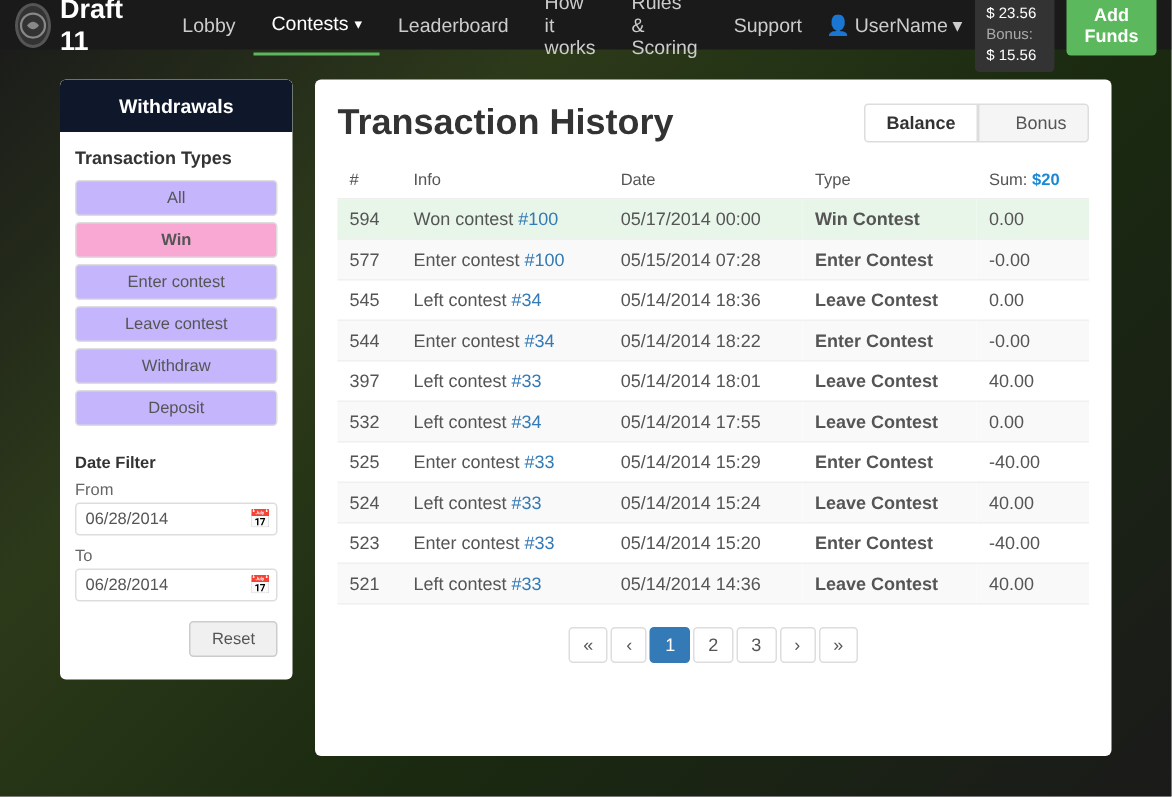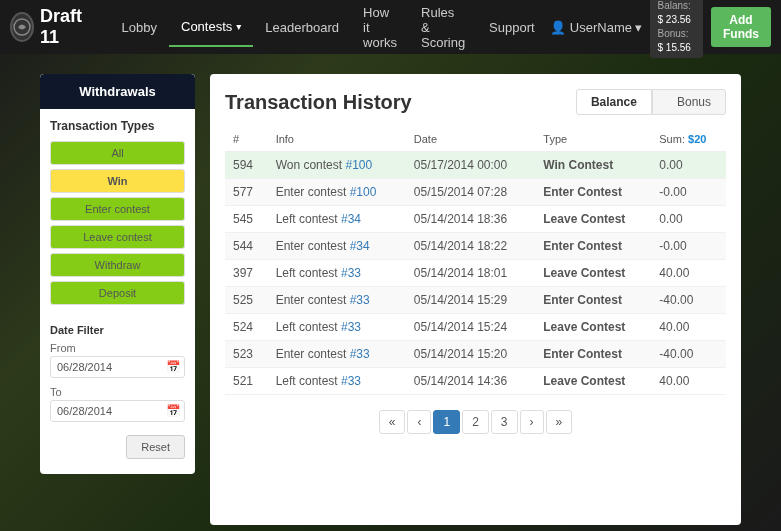--- a/index.html
+++ b/index.html
@@ -19,21 +19,21 @@
       top: 0; left: 0; right: 0; bottom: 0;
       background: linear-gradient(135deg, #1a1a1a 0%, #2d3a1a 30%, #1a2a10 60%, #1a1a1a 100%);
       z-index: 0;
     }
 
     
     .navbar {
       position: relative;
       z-index: 10;
       background: #1a1a1a;
-      height: 54px;
+      height: 33px;
       display: flex;
       align-items: center;
       padding: 0 10px;
       gap: 4px;
     }
     .navbar-logo {
       display: flex;
       align-items: center;
       gap: 6px;
       margin-right: 15px;
@@ -148,32 +148,32 @@
       padding: 10px 10px 5px;
     }
     .sidebar-section-title {
       font-weight: bold;
       font-size: 12px;
       margin-bottom: 8px;
       color: #333;
     }
     .filter-btn {
       width: 100%;
-      background: #84cc16;
+      background: #c4b5fd;
       border: 1px solid #ddd;
       padding: 5px 8px;
       margin-bottom: 4px;
       border-radius: 3px;
       cursor: pointer;
       font-size: 11px;
       text-align: center;
       color: #555;
     }
     .filter-btn.active {
-      background: #fde047;
+      background: #f9a8d4;
       font-weight: bold;
     }
     .date-filter-title {
       font-weight: bold;
       font-size: 11px;
       margin-bottom: 6px;
       color: #333;
     }
     .date-label {
       font-size: 11px;
@@ -220,21 +220,21 @@
       padding: 15px;
       overflow: hidden;
     }
     .panel-header {
       display: flex;
       align-items: center;
       justify-content: space-between;
       margin-bottom: 12px;
     }
     .panel-title {
-      font-size: 20px;
+      font-size: 24px;
       font-weight: bold;
       color: #333;
     }
     .tab-buttons {
       display: flex;
       gap: 0;
     }
     .tab-btn {
       border: 1px solid #ddd;
       background: #f5f5f5;
@@ -439,20 +439,27 @@
       <td>-0.00</td>
     </tr>
           <tr>
       <td>397</td>
       <td>Left contest <a class="link-blue" href="#">#33</a></td>
       <td>05/14/2014 18:01</td>
       <td class="type-bold">Leave Contest</td>
       <td>40.00</td>
     </tr>
           <tr>
+      <td>532</td>
+      <td>Left contest <a class="link-blue" href="#">#34</a></td>
+      <td>05/14/2014 17:55</td>
+      <td class="type-bold">Leave Contest</td>
+      <td>0.00</td>
+    </tr>
+          <tr>
       <td>525</td>
       <td>Enter contest <a class="link-blue" href="#">#33</a></td>
       <td>05/14/2014 15:29</td>
       <td class="type-bold">Enter Contest</td>
       <td>-40.00</td>
     </tr>
           <tr>
       <td>524</td>
       <td>Left contest <a class="link-blue" href="#">#33</a></td>
       <td>05/14/2014 15:24</td>

